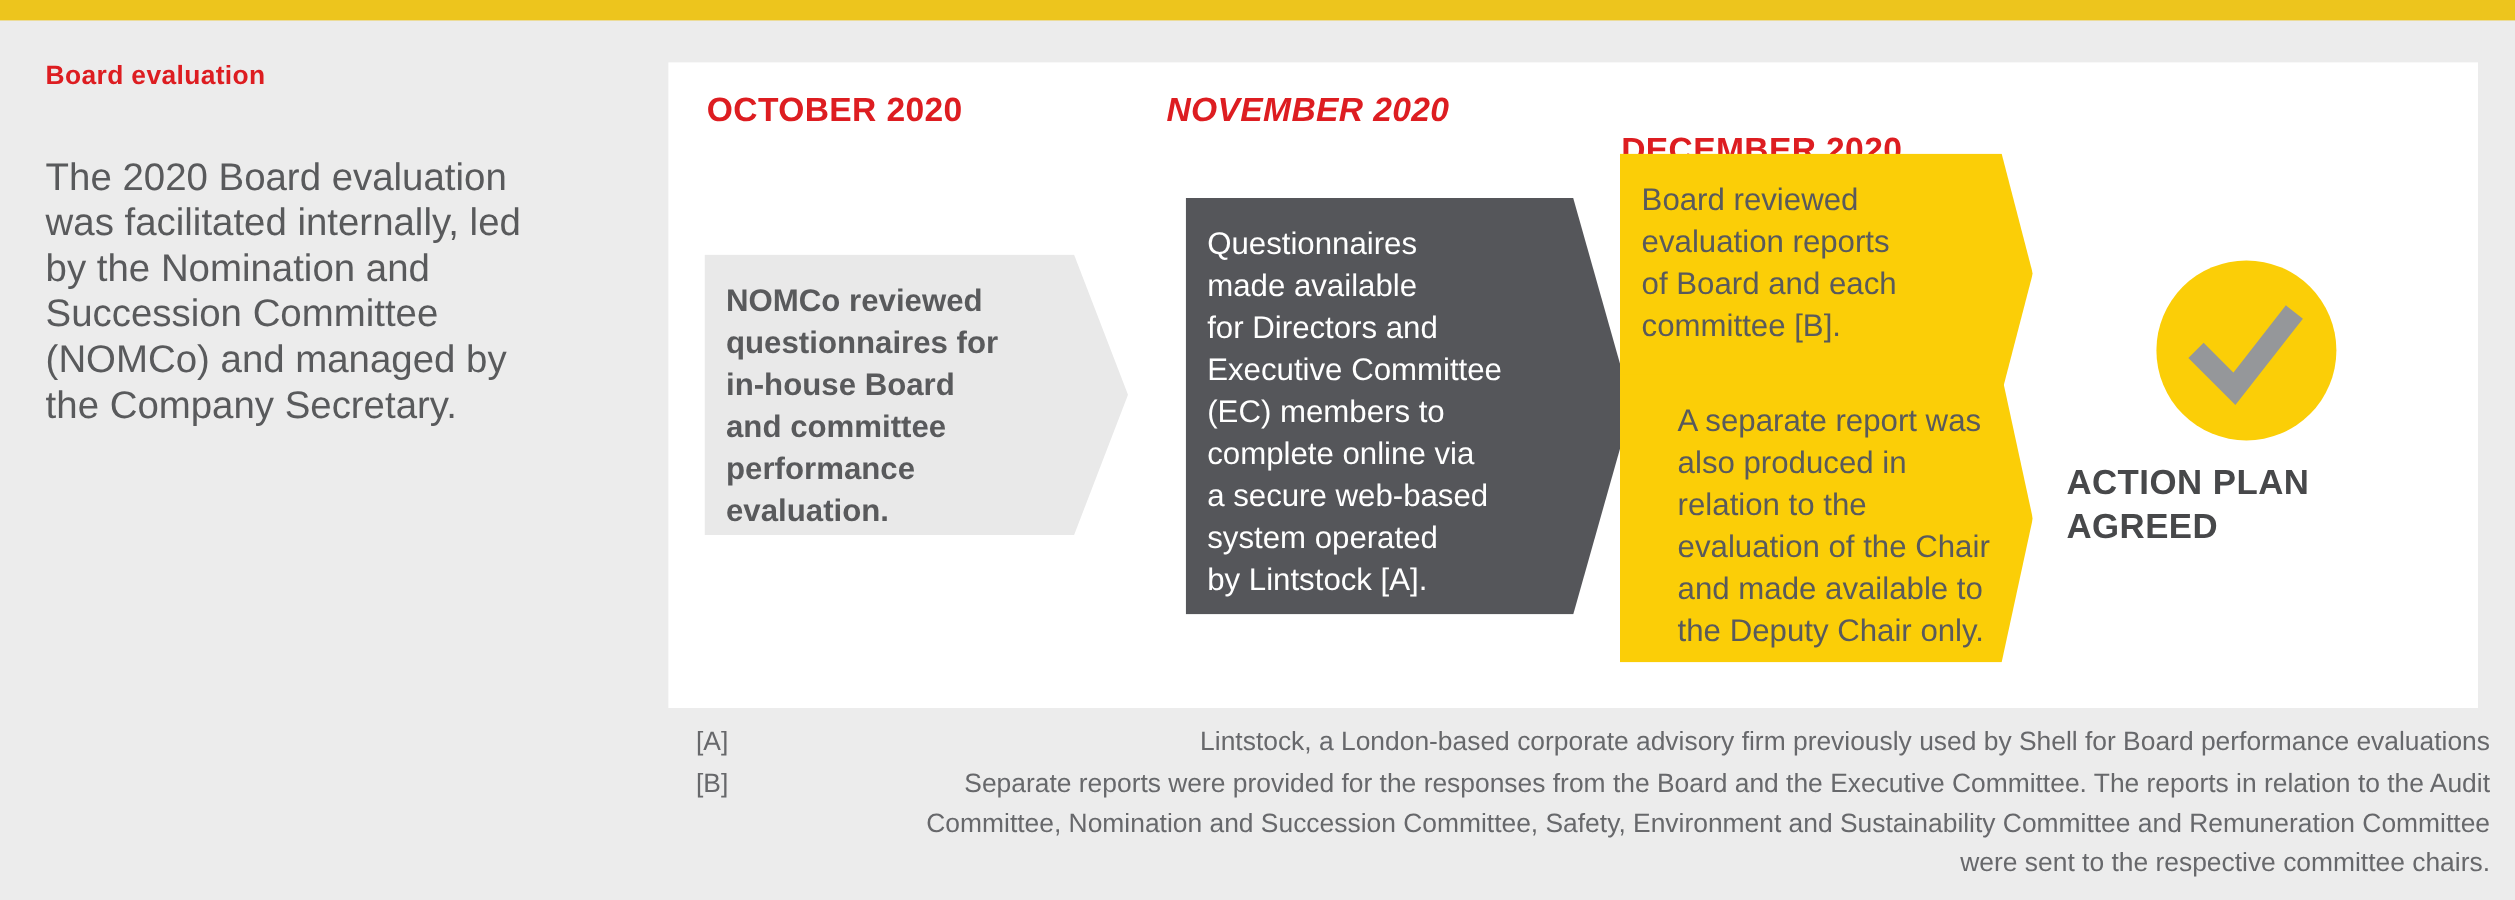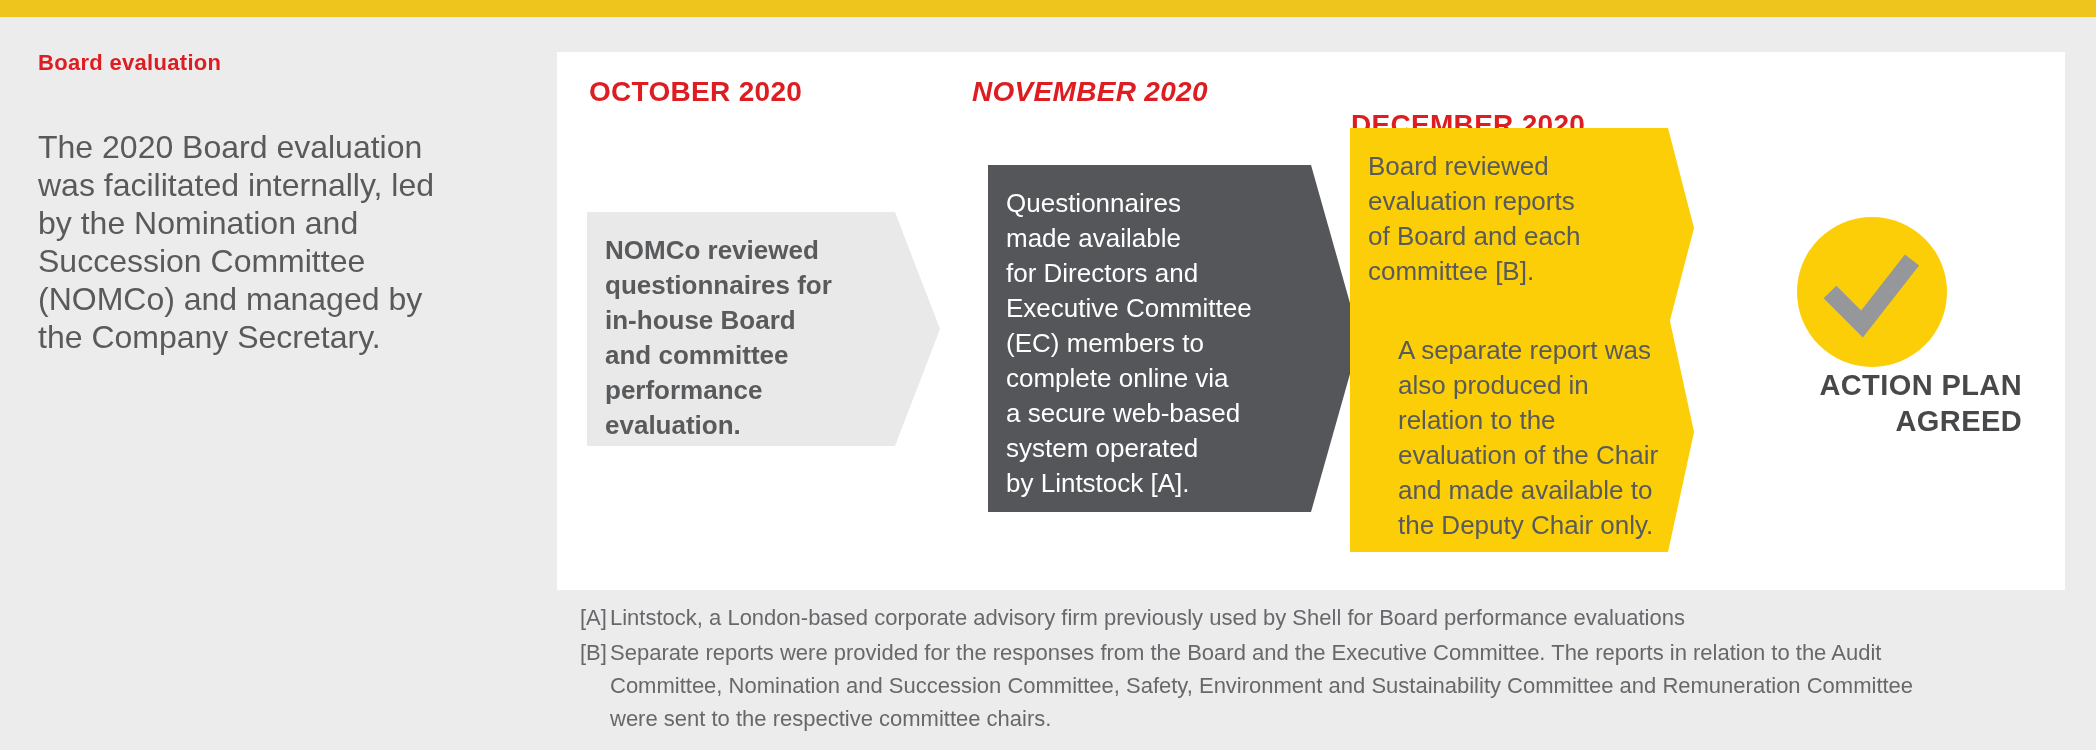--- a/index.html
+++ b/index.html
@@ -75,34 +75,34 @@
     left:1350px;top:312px;width:344px;height:240px;--tip:26px;
     background:var(--yellow);color:var(--text-gray);padding-left:48px;
   }
   
   .badge-circle{
     position:absolute;left:1797px;top:217px;width:150px;height:150px;
     border-radius:50%;background:var(--yellow);
   }
   .badge-circle svg{position:absolute;left:0;top:0;}
   .action-label{
-    position:absolute;left:1722px;top:367px;width:300px;
-    text-align:right;
+    position:absolute;left:1722px;top:385px;width:300px;
+    text-align:left;
     font-size:29px;font-weight:bold;line-height:36px;
     color:var(--action-text);letter-spacing:0.4px;
     white-space:pre-line;
   }
   
   .footnotes{
     position:absolute;left:580px;top:601px;width:1495px;
     font-size:22px;line-height:33px;color:var(--footnote-gray);
   }
   .footnote{display:flex;align-items:flex-start;margin-bottom:2px;}
   .footnote .fn-label{flex:0 0 30px;}
-  .footnote .fn-text{flex:1;white-space:pre-line;}
+  .footnote .fn-text{flex:1;white-space:pre-line;text-align:right;}
 </style>
 </head>
 <body>
 
 <div class="top-bar"></div>
 
 <h1 class="page-title">Board evaluation</h1>
 
 <p class="intro-text">The 2020 Board evaluation
 was facilitated internally, led

